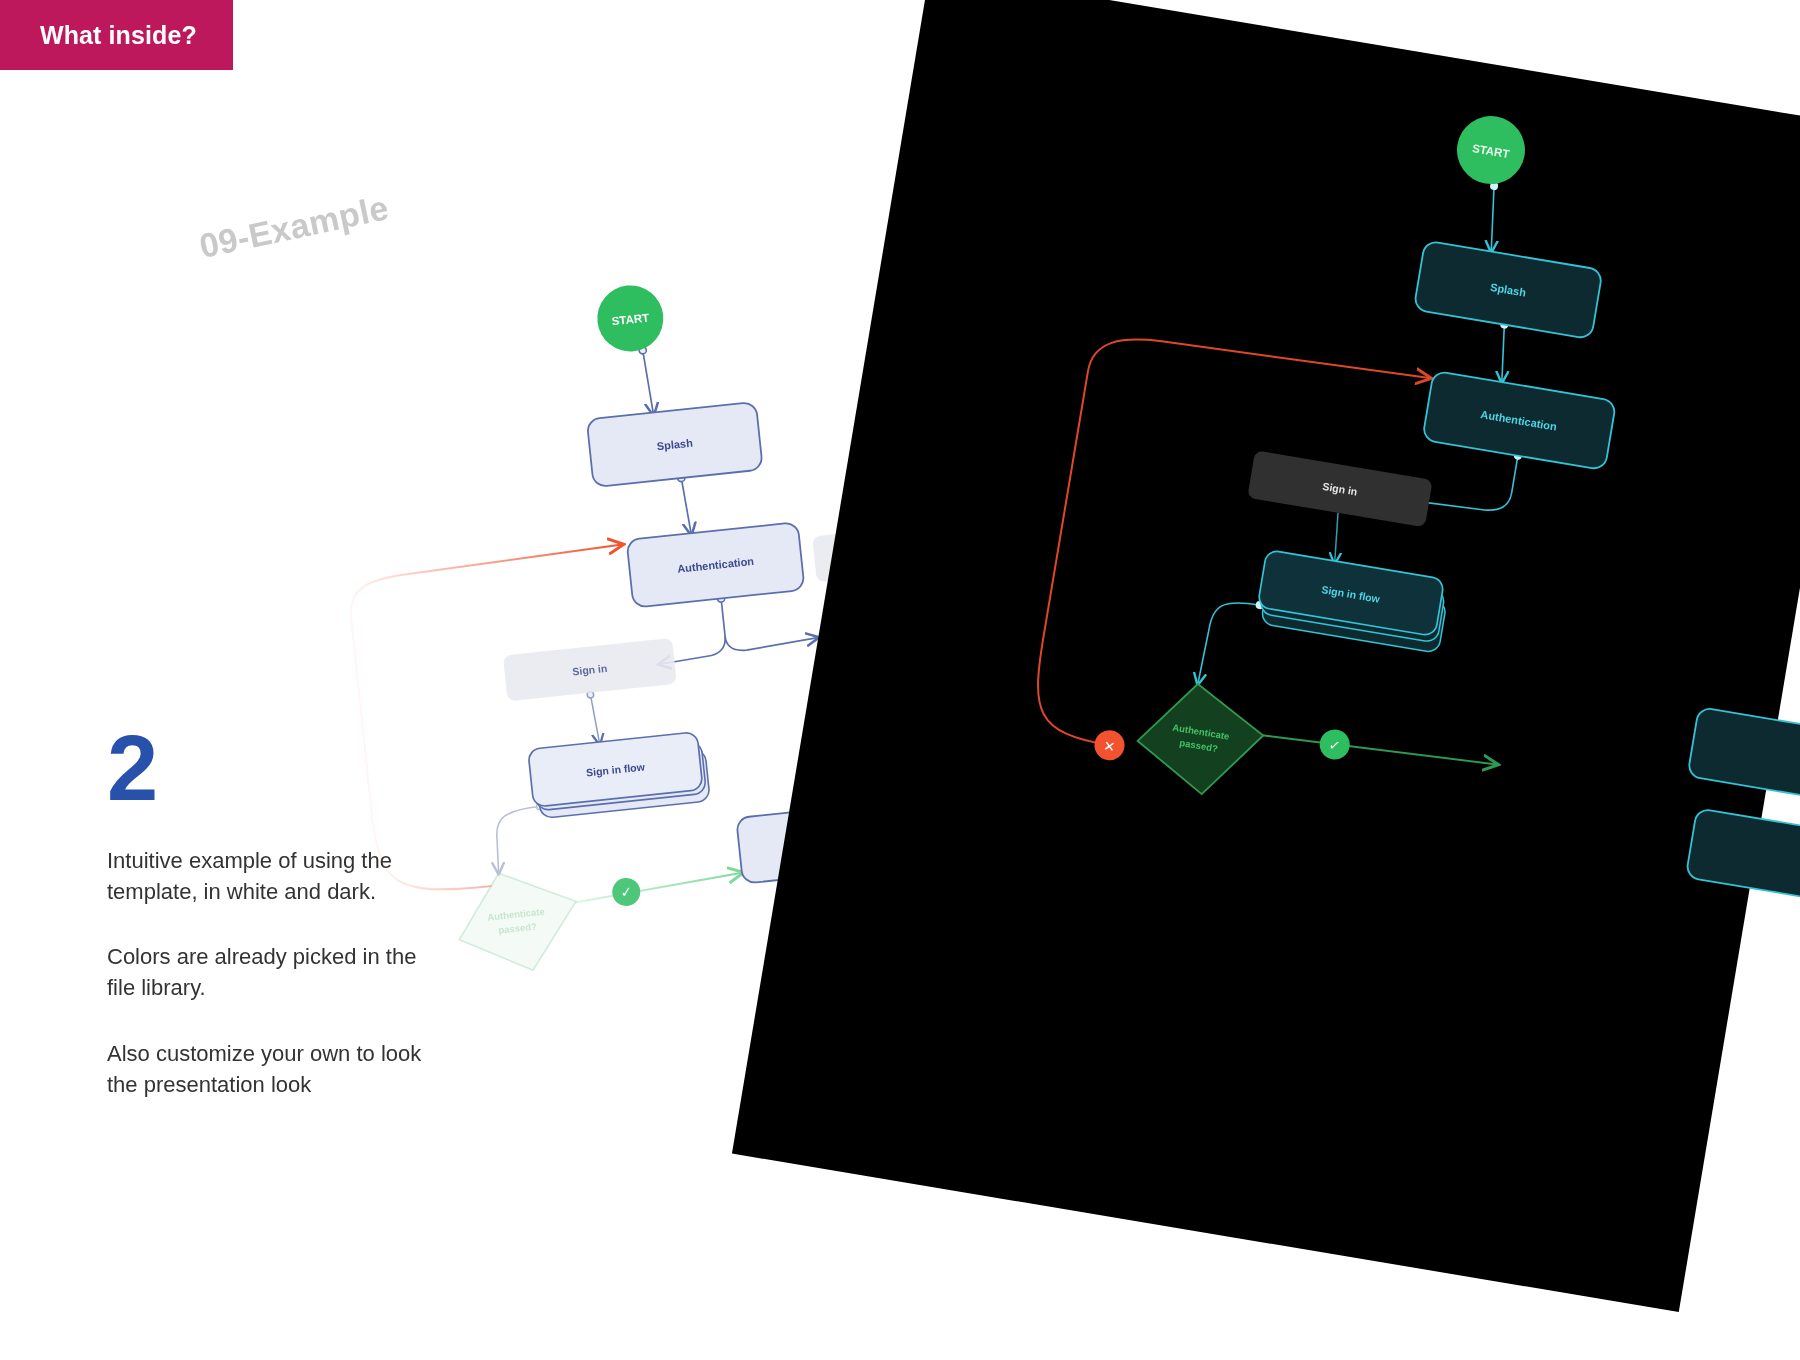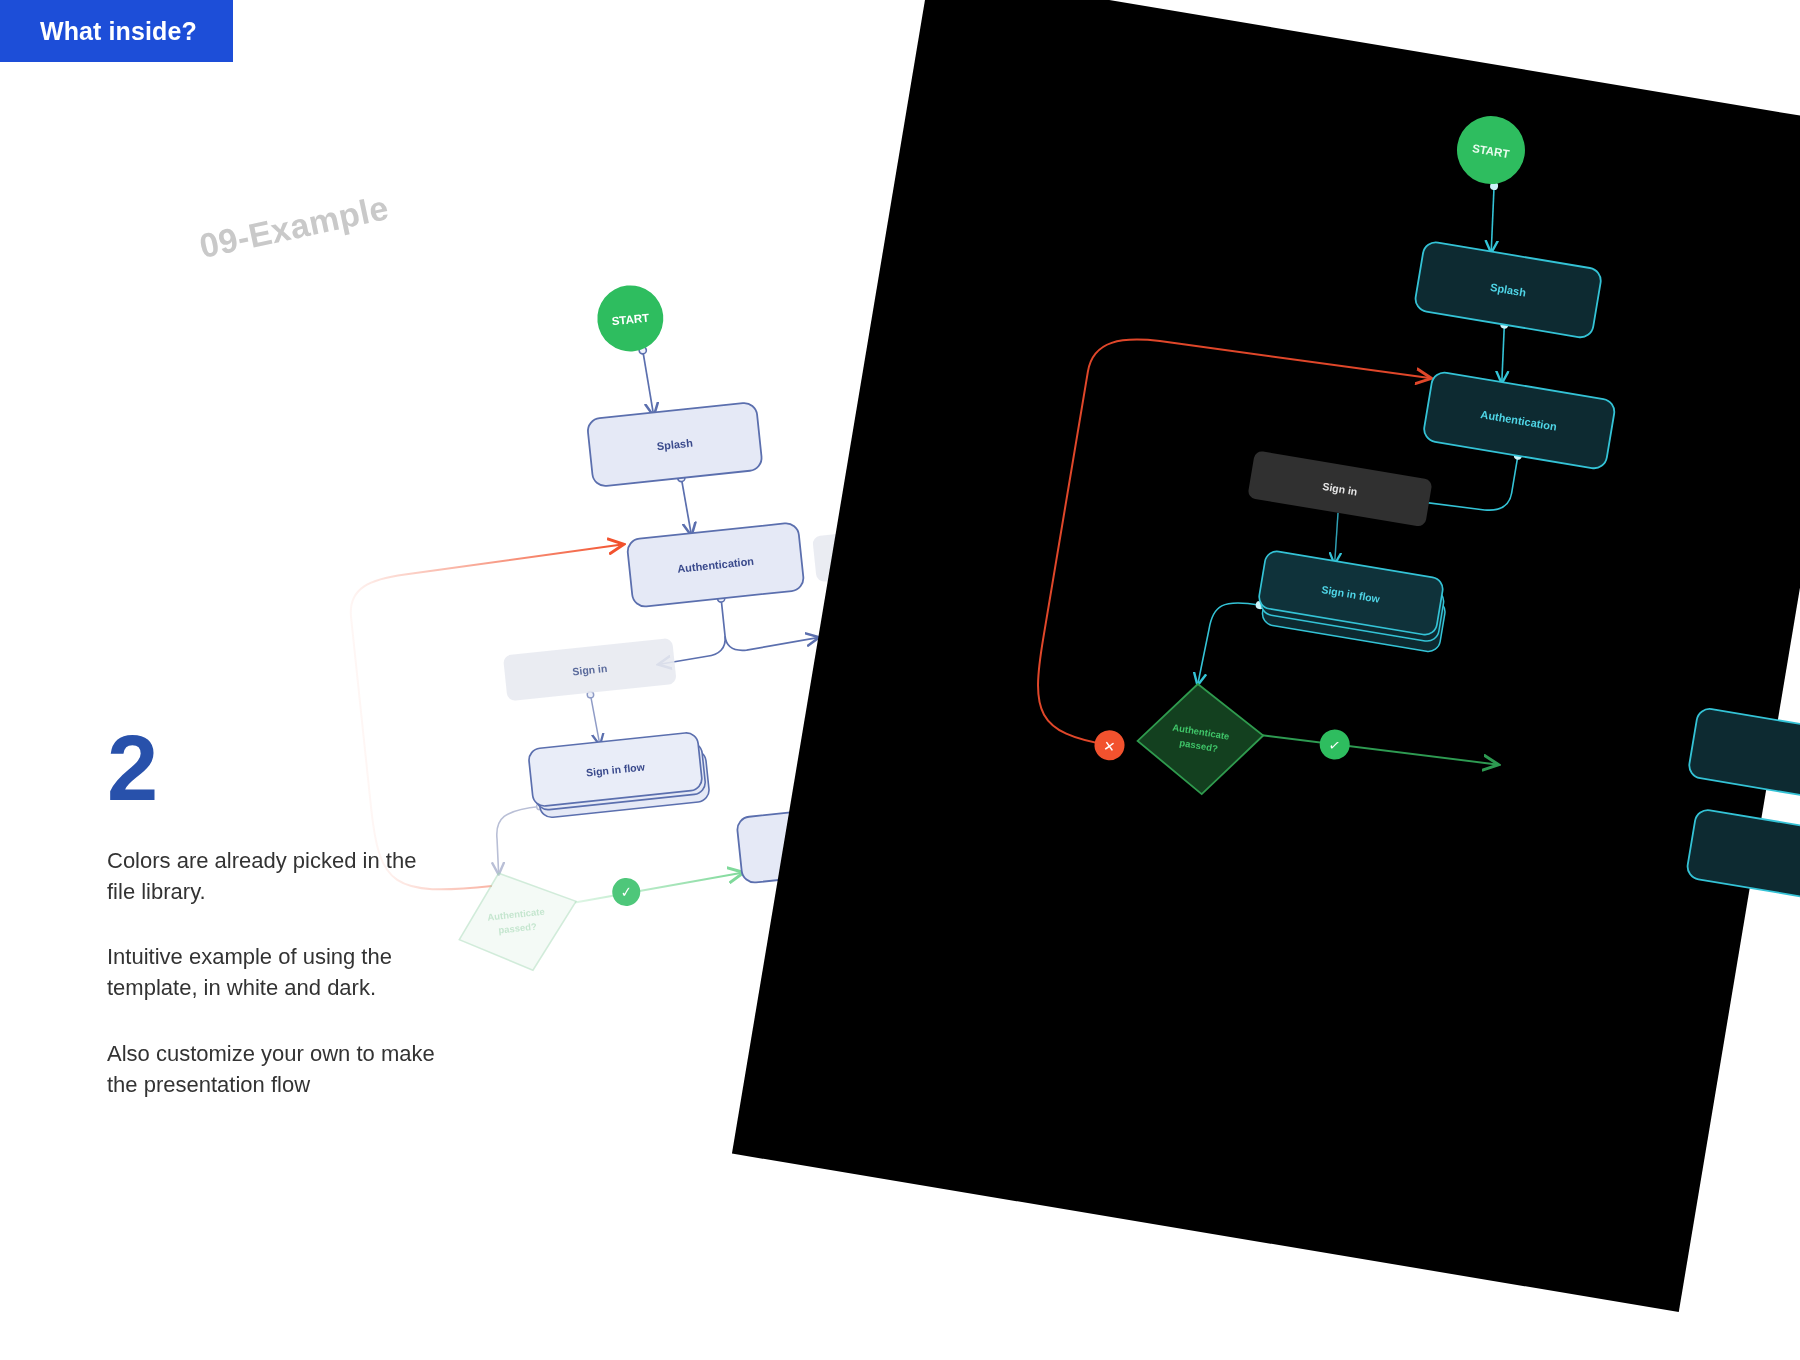--- a/index.html
+++ b/index.html
@@ -8,22 +8,22 @@
     background:#ffffff;
     font-family:"Liberation Sans", sans-serif;
     overflow:hidden;
     position:relative;
   }
   .stage{position:absolute;inset:0;overflow:hidden;}
 
   
   .ribbon{
     position:absolute;left:0;top:0;
-    width:233px;height:62px;
-    background:#1d4ed8;
+    width:233px;height:70px;
+    background:#be185d;
     display:flex;align-items:center;
   }
   .ribbon-label{
     color:#ffffff;font-size:25px;font-weight:bold;
     margin-left:40px;letter-spacing:.1px;
   }
 
   
   .watermark{
     position:absolute;left:196px;top:228px;
@@ -74,23 +74,23 @@
   <div class="ribbon">
     <span class="ribbon-label">What inside?</span>
   </div>
 
   <div class="watermark">09-Example</div>
 
   <div class="copy">
     <div class="headline">
       <div class="bignum">2</div>
     </div>
+    <div class="para">Intuitive example of using the template, in white and dark.</div>
     <div class="para">Colors are already picked in the file library.</div>
-    <div class="para">Intuitive example of using the template, in white and dark.</div>
-    <div class="para">Also customize your own to make the presentation flow</div>
+    <div class="para">Also customize your own to look the presentation look</div>
   </div>
 
   <svg class="flow-light" viewBox="0 0 760 830">
     <defs>
       <marker id="ahL" markerWidth="9" markerHeight="9" refX="7" refY="4.5" orient="auto">
         <path d="M0,0.6 L8,4.5 L0,8.4" fill="none" stroke="#5b6fae" stroke-width="1.5"></path>
       </marker>
       <marker id="ahR" markerWidth="9" markerHeight="9" refX="7" refY="4.5" orient="auto">
         <path d="M0,0.6 L8,4.5 L0,8.4" fill="none" stroke="#f2522e" stroke-width="1.5"></path>
       </marker>

